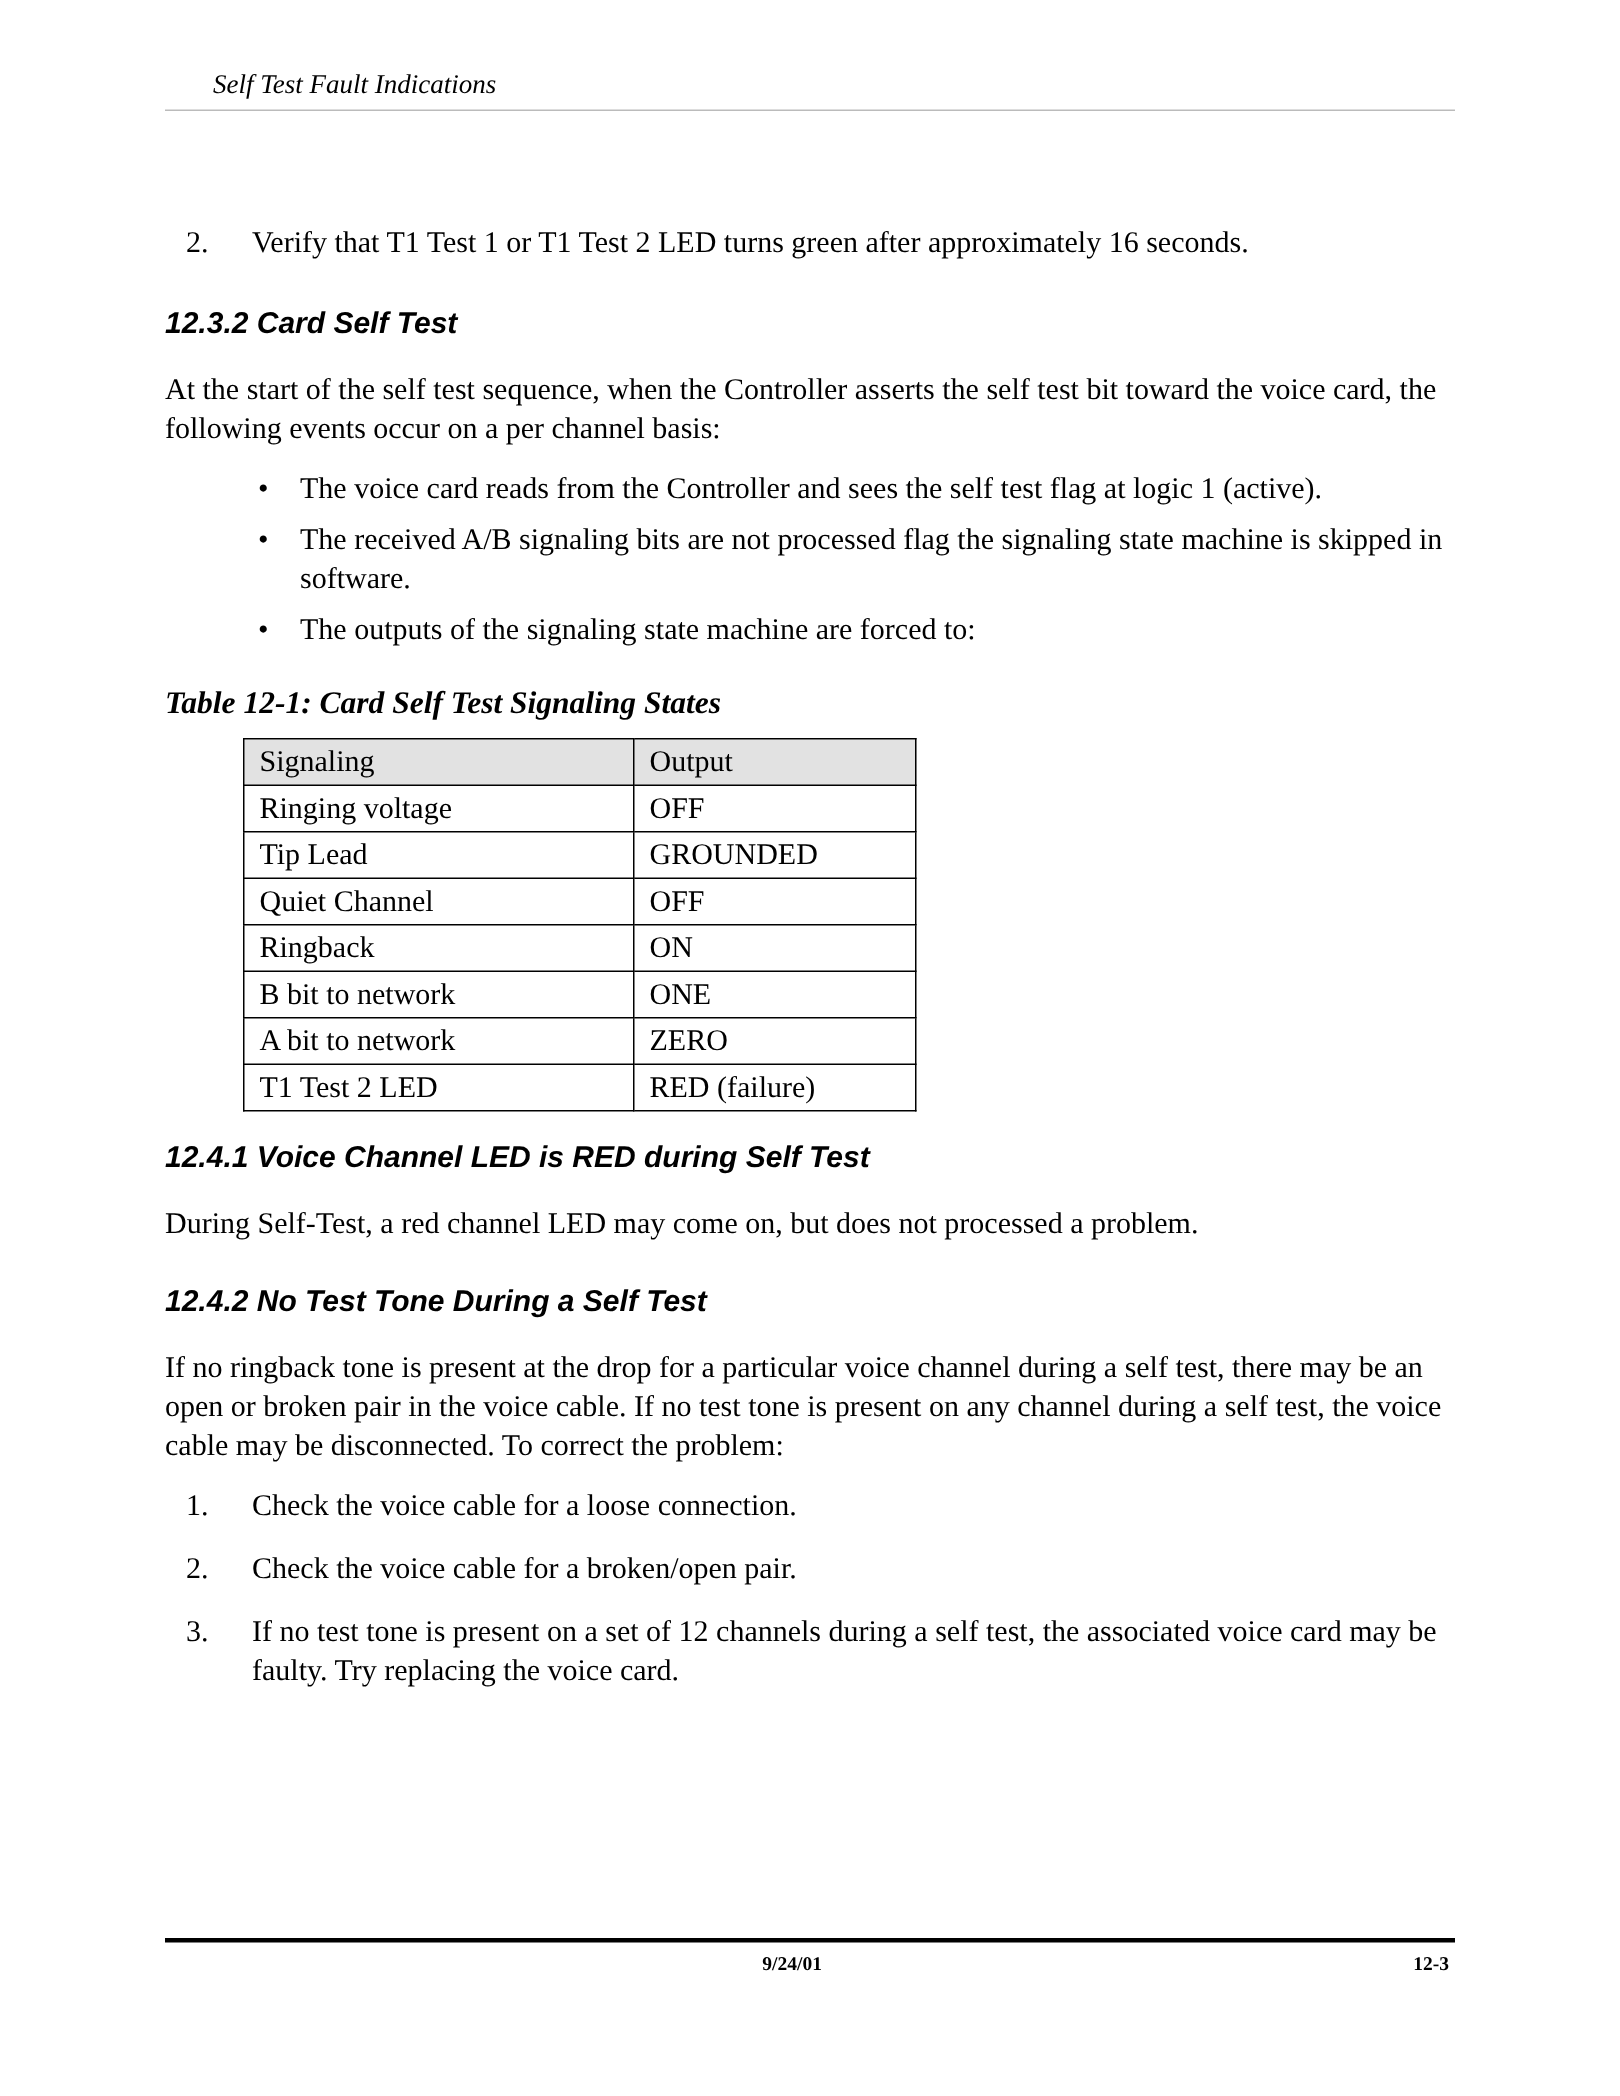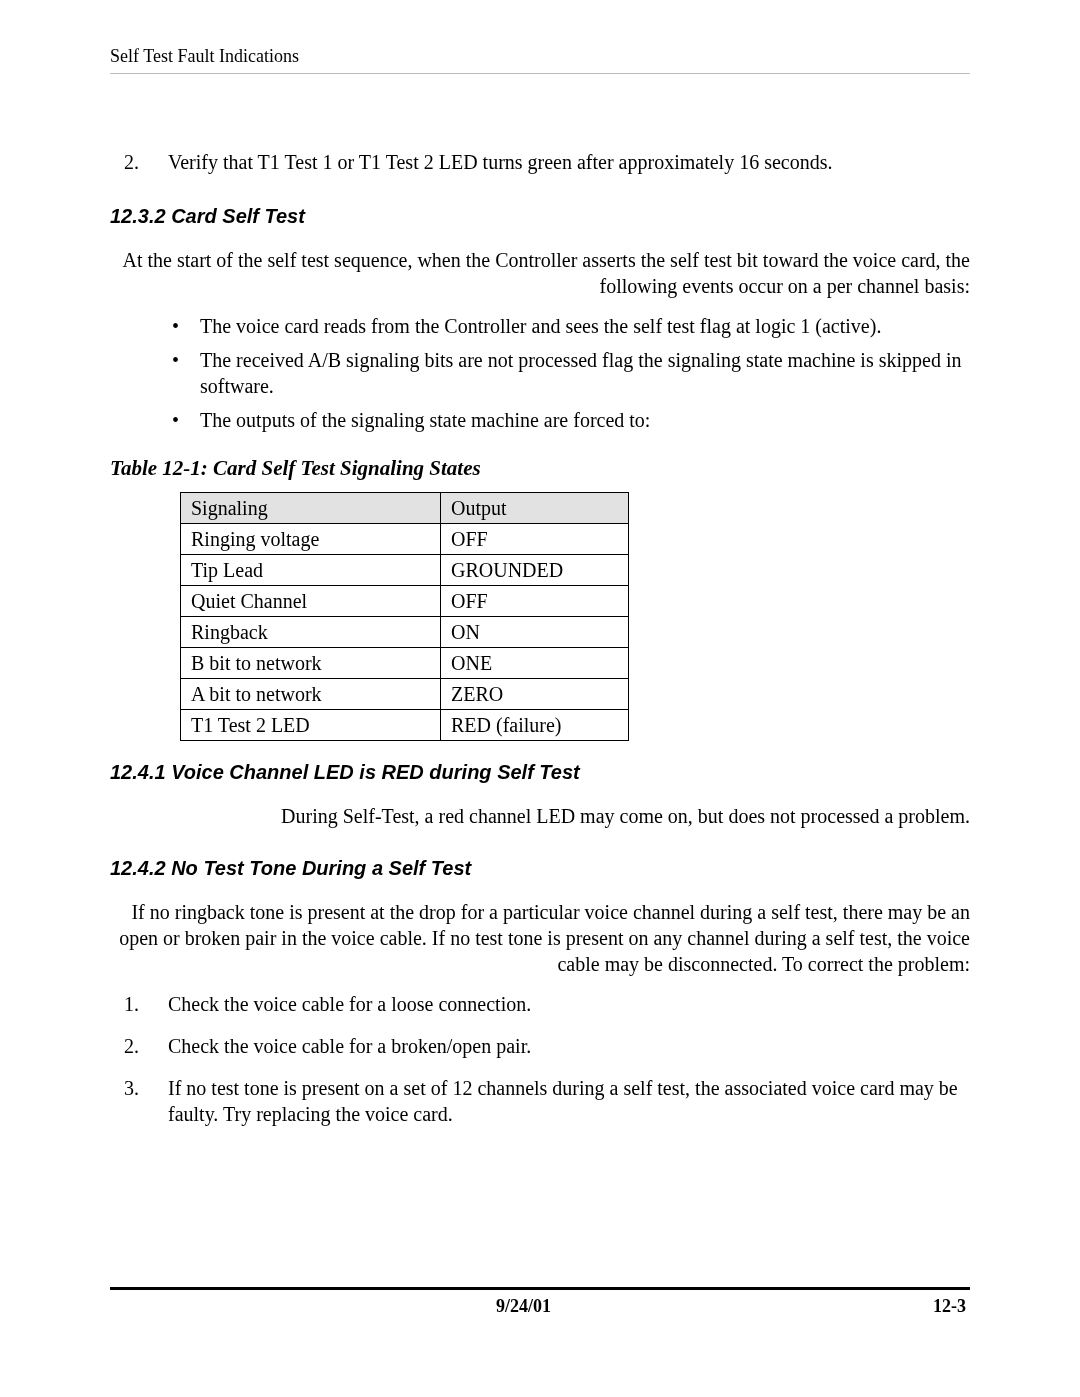--- a/index.html
+++ b/index.html
@@ -10,23 +10,25 @@
     font-family: "Times New Roman", Times, serif;
   }
   .page {
     width: 1080px;
     height: 1397px;
     position: relative;
     box-sizing: border-box;
     padding: 40px 110px 0 110px;
   }
   .top-header {
+    font-style: italic;
     font-size: 18px;
     margin-bottom: 6px;
     margin-top: 6px;
+    margin-left: 32px;
   }
   .light-rule {
     border: none;
     border-top: 1px solid #bbb;
     margin: 6px 0 0 0;
   }
   .content {
     padding-top: 75px;
     font-size: 20px;
     line-height: 1.3;
@@ -49,42 +51,41 @@
   }
   .h2 {
     font-family: Arial, Helvetica, sans-serif;
     font-weight: bold;
     font-style: italic;
     font-size: 30px;
     margin: 30px 0 22px 0;
   }
   .para {
     margin: 0 0 14px 0;
-    text-align: right;
   }
   .bullets {
     margin: 10px 0 22px 0;
   }
   .bullet {
     display: flex;
     margin: 8px 0 8px 62px;
   }
   .bullet .dot {
     width: 28px;
     flex: 0 0 28px;
   }
   .table-caption {
     font-weight: bold;
     font-style: italic;
     font-size: 21px;
     margin: 8px 0 10px 0;
   }
   table.sig {
     border-collapse: collapse;
-    margin-left: 70px;
+    margin-left: 52px;
     font-size: 20px;
   }
   table.sig th, table.sig td {
     border: 1.5px solid #000;
     padding: 2px 10px;
     text-align: left;
     font-weight: normal;
     vertical-align: top;
   }
   table.sig th {
@@ -101,21 +102,21 @@
   }
   .footer .heavy-rule {
     border: none;
     border-top: 3px solid #000;
     margin: 0 0 4px 0;
   }
   .footer-row {
     display: flex;
     justify-content: space-between;
     font-weight: bold;
-    font-size: 18px;
+    font-size: 13px;
     padding: 2px 4px 0 4px;
   }
 </style>
 </head>
 <body>
 
 <div class="page">
 
   <div class="top-header">Self Test Fault Indications</div>
   <hr class="light-rule">

